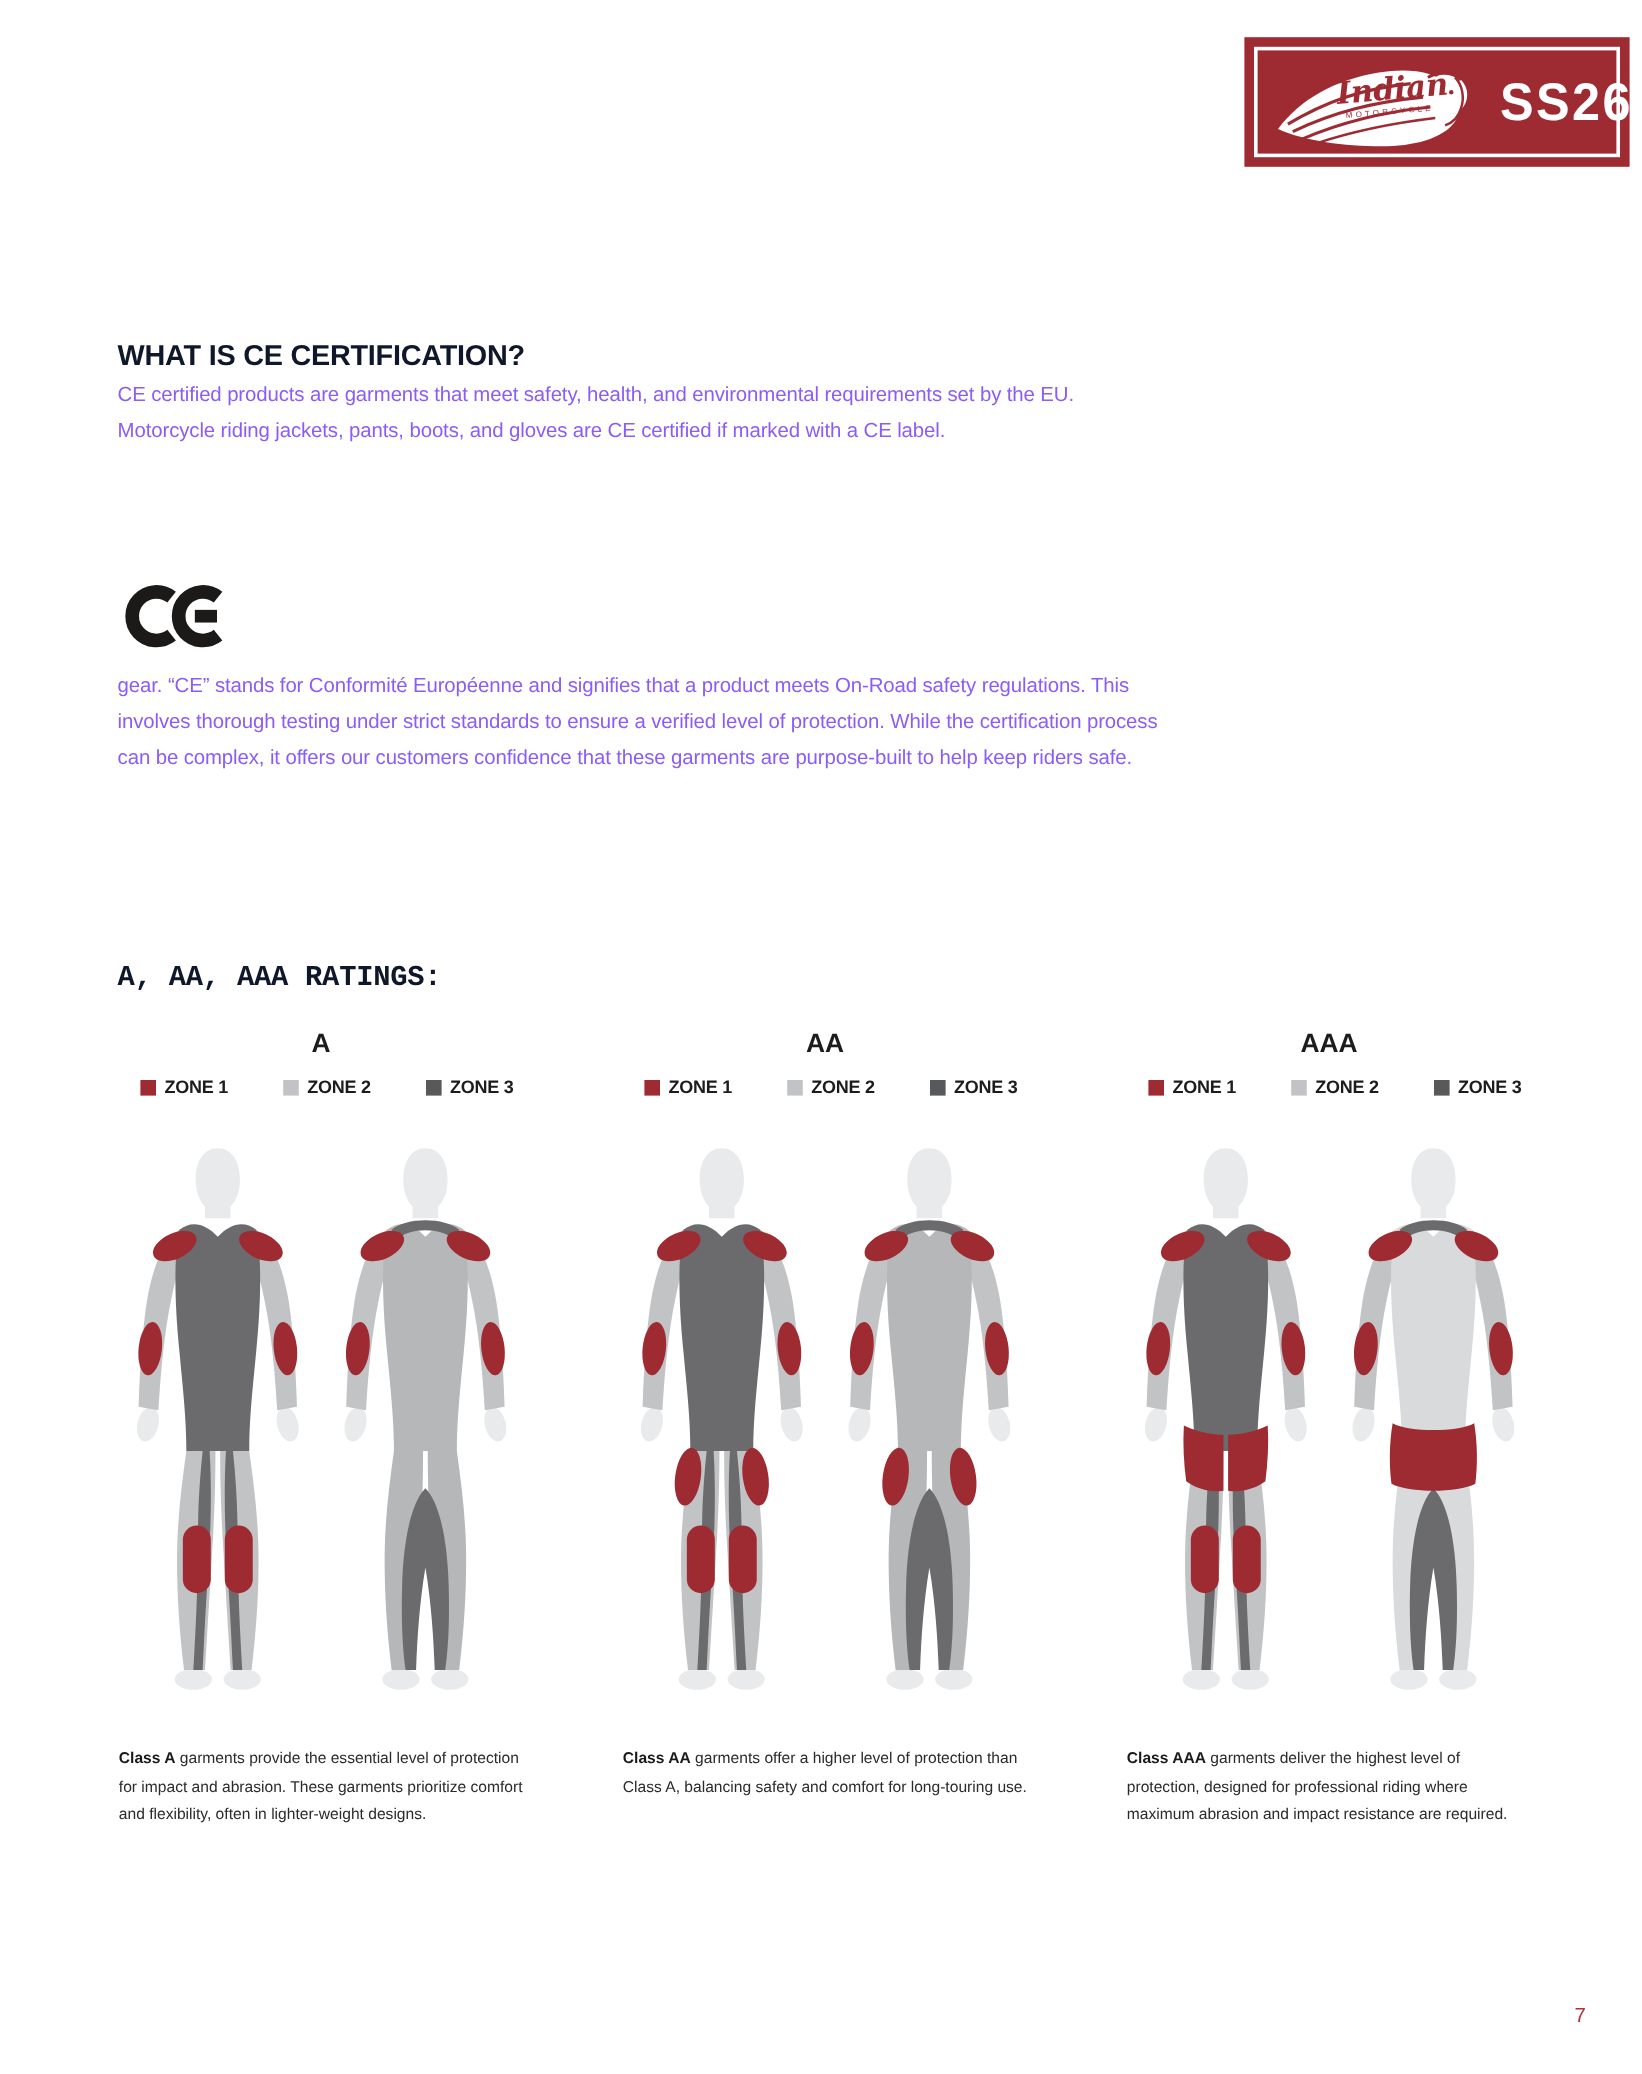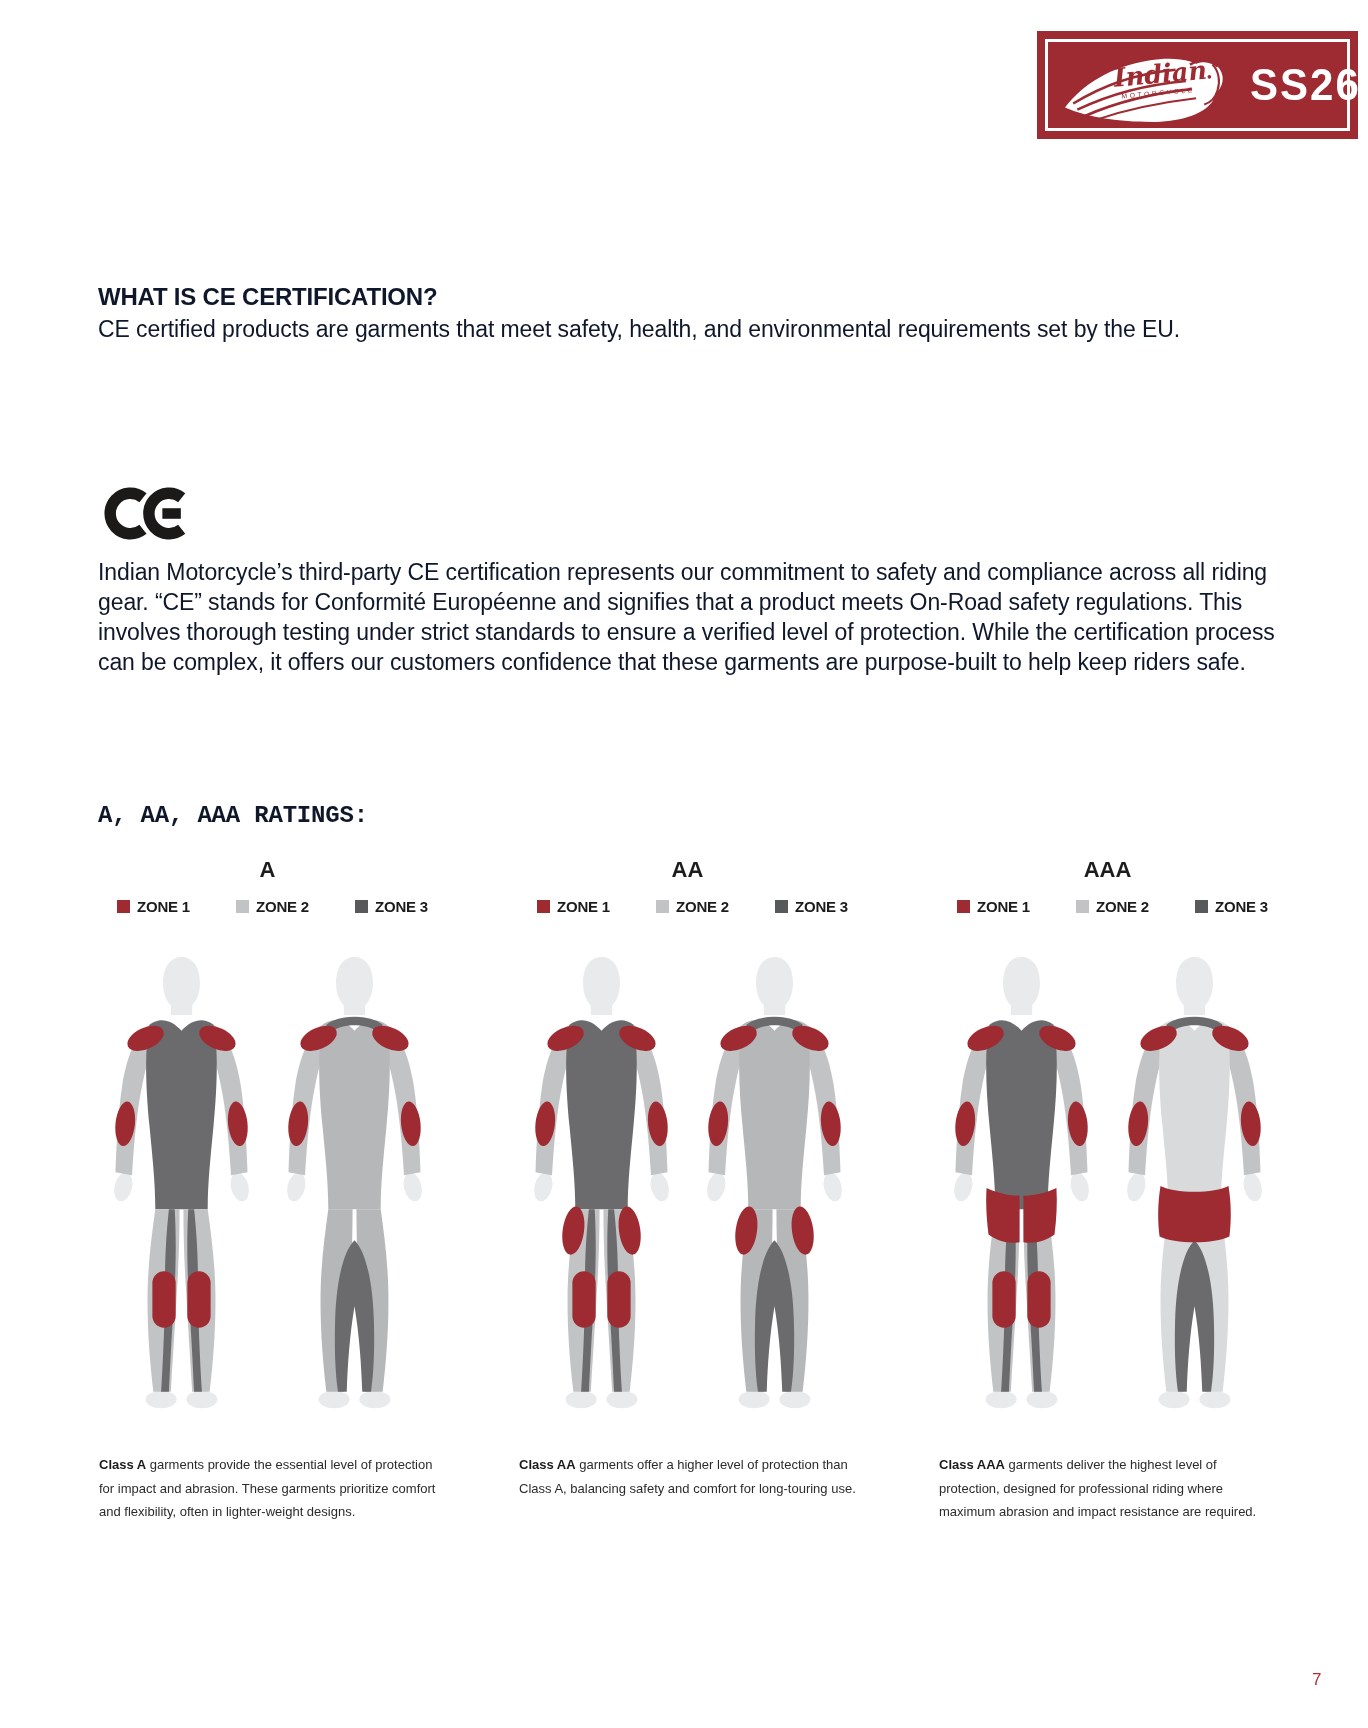--- a/index.html
+++ b/index.html
@@ -21,21 +21,21 @@
     transform:scaleY(1.05);
   }
   
   .h-red{
     position:absolute;left:98px;color:#0f172a;font-weight:700;font-size:24px;
     letter-spacing:-0.2px;line-height:1;white-space:nowrap;
   }
   .h1{top:285px;}
   .h2{top:804px;font-family:Liberation Mono, monospace;}
   .para{
-    position:absolute;left:98px;font-size:23px;line-height:30px;color:#0f172a;
+    position:absolute;left:98px;font-size:17px;line-height:30px;color:#8b5cf6;
     letter-spacing:-0.1px;white-space:nowrap;
   }
   .p1{top:314px;}
   .p2{top:557px;}
   .ce-mark{position:absolute;left:99px;top:487px;}
   
   .columns{
     position:absolute;left:95px;top:858px;
     display:grid;grid-template-columns:repeat(3,345px);column-gap:75px;
   }
@@ -81,32 +81,32 @@
           <text x="56" y="55" font-family="Liberation Sans, sans-serif" font-size="6.5" letter-spacing="2.6" fill="#9E2A32" transform="rotate(-5 80 40)">MOTORCYCLE</text>
         </svg>
       </span>
       <span class="badge-season">SS26</span>
     </div>
   </div>
 
   <div class="h-red h1">WHAT IS CE CERTIFICATION?</div>
   <div class="para p1">
       <div>CE certified products are garments that meet safety, health, and environmental requirements set by the EU.</div>
+      <div>Motorcycle riding jackets, pants, boots, and gloves are CE certified if marked with a CE label.</div>
     </div>
 
   <div class="ce-mark">
     <svg width="88" height="53" viewBox="0 0 100 60">
       <path d="M50,12 A23,23 0 1 0 50,48" fill="none" stroke="#1B1A19" stroke-width="13"></path>
       <path d="M94,12 A23,23 0 1 0 94,48" fill="none" stroke="#1B1A19" stroke-width="13"></path>
       <rect x="72" y="24" width="21" height="12" fill="#1B1A19"></rect>
     </svg>
   </div>
 
   <div class="para p2">
-      <div>Indian Motorcycle’s third-party CE certification represents our commitment to safety and compliance across all riding</div>
       <div>gear. “CE” stands for Conformité Européenne and signifies that a product meets On-Road safety regulations. This</div>
       <div>involves thorough testing under strict standards to ensure a verified level of protection. While the certification process</div>
       <div>can be complex, it offers our customers confidence that these garments are purpose-built to help keep riders safe.</div>
     </div>
 
   <div class="h-red h2">A, AA, AAA RATINGS:</div>
   <div class="columns" id="columns">
       <div class="col">
     <div class="col-label">A</div>
     <div class="legend">

